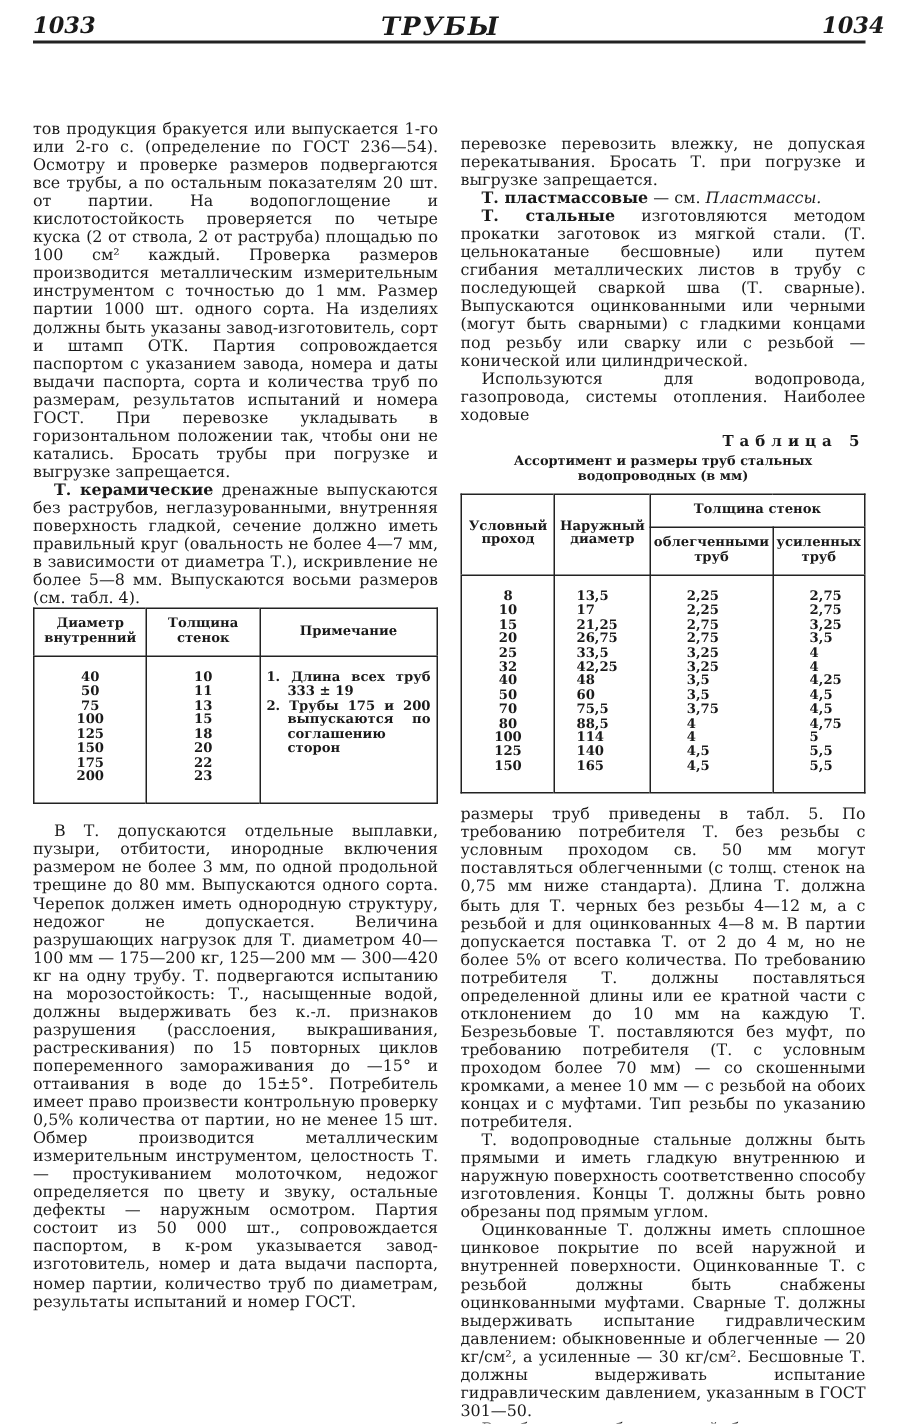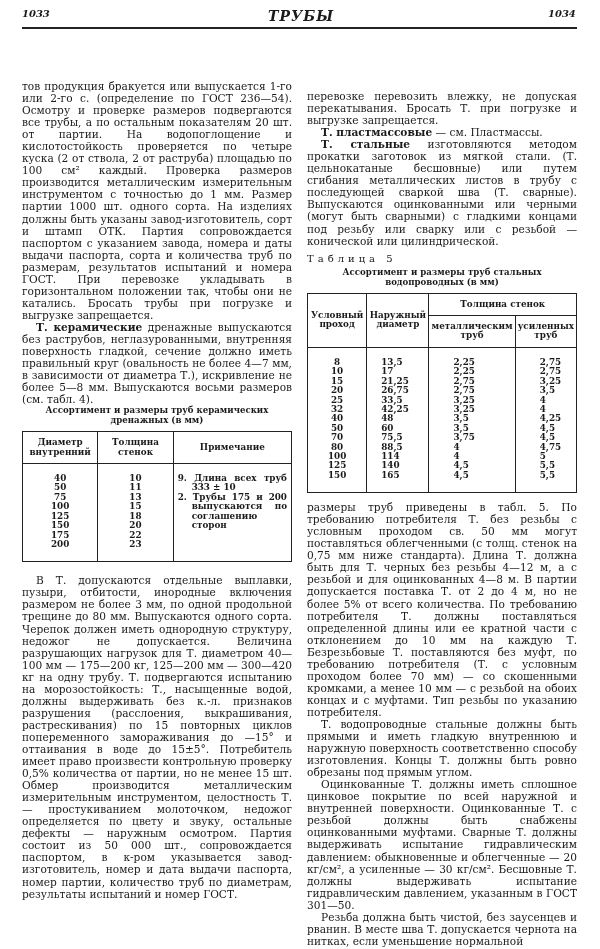--- a/index.html
+++ b/index.html
@@ -1,28 +1,28 @@
 <!DOCTYPE html>
 <html><head>
 <meta charset="utf-8">
 <style>
   html, body { margin:0; padding:0; background:#fff; }
   body { width:600px; height:949px; position:relative; overflow:hidden;
          font-family:"DejaVu Serif", serif; color:#1a1a1a; }
-  .hdr { position:absolute; top:8px; font-weight:bold; font-style:italic; font-size:10px; }
+  .hdr { position:absolute; top:8px; font-weight:bold; font-style:italic; font-size:15px; }
   .hdr-left { left:22px; }
   .hdr-right { left:548px; }
-  .hdr-title { left:268px; letter-spacing:1px; font-size:14px;text-align:right; }
+  .hdr-title { left:254px; letter-spacing:1px; font-size:17px;text-align:right; }
   .hdr-rule { position:absolute; top:27px; left:22px; width:555px; height:2px; background:#222; }
   .col { position:absolute; width:270px; font-size:10.6px; line-height:12.05px; text-align:justify;margin-top:38px; }
   .col p { margin:0; }
   .ind { text-indent:14px; }
   .b { font-weight:bold; }
-  .i { }
-  .tabnum { text-align:left; letter-spacing:4px; font-weight:normal; font-size:10px; margin:6px 0 2px; }
+  .i { font-style:italic; }
+  .tabnum { text-align:right; letter-spacing:4px; font-weight:bold; font-size:10px; margin:6px 0 2px; }
   .tabcap { text-align:center; font-weight:bold; font-size:8.6px; line-height:10px; margin-bottom:6px; }
   table.t { border-collapse:collapse; width:100%; font-size:8.8px; line-height:9.4px; border:1.5px solid #222; }
   table.t th { font-weight:bold; border-right:1px solid #222; border-bottom:1.5px solid #222; padding:6px 2px; text-align:center; vertical-align:middle; }
   table.t td { border-right:1px solid #222; padding:10px 4px 12px; vertical-align:top; font-weight:bold; }
   table.t th:last-child, table.t td:last-child { border-right:none; }
   .nums { text-align:center; }
   .note { text-align:justify; font-weight:bold; }
   .note div { padding-left:14px; text-indent:-14px; }
   .t5 th.sub { border-bottom:1px solid #222; }
   .t5 td.l { text-align:left; padding-left:14px; }
@@ -32,21 +32,20 @@
 
 <div class="hdr hdr-left">1033</div>
 <div class="hdr hdr-title">ТРУБЫ</div>
 <div class="hdr hdr-right">1034</div>
 <div class="hdr-rule"></div>
 
 <div class="col" style="left:22px; top:42px;">
   <p>тов продукция бракуется или выпускается 1-го или 2-го с. (определение по ГОСТ 236—54). Осмотру и проверке размеров подвергаются все трубы, а по остальным показателям 20 шт. от партии. На водопоглощение и кислотостойкость проверяется по четыре куска (2 от ствола, 2 от раструба) площадью по 100 см² каждый. Проверка размеров производится металлическим измерительным инструментом с точностью до 1 мм. Размер партии 1000 шт. одного сорта. На изделиях должны быть указаны завод-изготовитель, сорт и штамп ОТК. Партия сопровождается паспортом с указанием завода, номера и даты выдачи паспорта, сорта и количества труб по размерам, результатов испытаний и номера ГОСТ. При перевозке укладывать в горизонтальном положении так, чтобы они не катались. Бросать трубы при погрузке и выгрузке запрещается.</p>
   <p class="ind"><span class="b">Т. керамические</span><span> дренажные выпускаются без раструбов, неглазурованными, внутренняя поверхность гладкой, сечение должно иметь правильный круг (овальность не более 4—7 мм, в зависимости от диаметра Т.), искривление не более 5—8 мм. Выпускаются восьми размеров (см. табл. 4).</span></p>
 
-  <div class="tabcap">Ассортимент и размеры труб керамических дренажных (в мм)</div>
 
   <table class="t">
     <tbody>
         <tr>
       <th style="width:28%">Диаметр внутренний</th>
       <th style="width:28%">Толщина стенок</th>
       <th>Примечание</th>
     </tr>
     <tr>
       <td class="nums">
@@ -63,47 +62,48 @@
         <div>10</div>
         <div>11</div>
         <div>13</div>
         <div>15</div>
         <div>18</div>
         <div>20</div>
         <div>22</div>
         <div>23</div>
       </td>
       <td class="note">
-        <div>9. Длина всех труб 333 ± 10</div>
+        <div>1. Длина всех труб 333 ± 19</div>
         <div>2. Трубы 175 и 200 выпускаются по соглашению сторон</div>
       </td>
     </tr>
   </tbody>
     </table>
 
   <p class="ind" style="margin-top:12px;">В Т. допускаются отдельные выплавки, пузыри, отбитости, инородные включения размером не более 3 мм, по одной продольной трещине до 80 мм. Выпускаются одного сорта. Черепок должен иметь однородную структуру, недожог не допускается. Величина разрушающих нагрузок для Т. диаметром 40—100 мм — 175—200 кг, 125—200 мм — 300—420 кг на одну трубу. Т. подвергаются испытанию на морозостойкость: Т., насыщенные водой, должны выдерживать без к.-л. признаков разрушения (расслоения, выкрашивания, растрескивания) по 15 повторных циклов попеременного замораживания до —15° и оттаивания в воде до 15±5°. Потребитель имеет право произвести контрольную проверку 0,5% количества от партии, но не менее 15 шт. Обмер производится металлическим измерительным инструментом, целостность Т. — простукиванием молоточком, недожог определяется по цвету и звуку, остальные дефекты — наружным осмотром. Партия состоит из 50 000 шт., сопровождается паспортом, в к-ром указывается завод-изготовитель, номер и дата выдачи паспорта, номер партии, количество труб по диаметрам, результаты испытаний и номер ГОСТ.</p>
 </div>
 
 <div class="col" style="left:307px; top:52px;">
   <p>перевозке перевозить влежку, не допуская перекатывания. Бросать Т. при погрузке и выгрузке запрещается.</p>
   <p class="ind"><span class="b">Т. пластмассовые</span><span> — см. </span><span class="i">Пластмассы.</span></p>
   <p class="ind"><span class="b">Т. стальные</span><span> изготовляются методом прокатки заготовок из мягкой стали. (Т. цельнокатаные бесшовные) или путем сгибания металлических листов в трубу с последующей сваркой шва (Т. сварные). Выпускаются оцинкованными или черными (могут быть сварными) с гладкими концами под резьбу или сварку или с резьбой — конической или цилиндрической.</span></p>
+  <p class="ind">Используются для водопровода, газопровода, системы отопления. Наиболее ходовые</p>
 
   <div class="tabnum">Таблица 5</div>
   <div class="tabcap">Ассортимент и размеры труб стальных водопроводных (в мм)</div>
 
   <table class="t t5">
     <tbody>
         <tr>
       <th rowspan="2" style="width:24%">Условный проход</th>
       <th rowspan="2" style="width:24%">Наружный диаметр</th>
       <th colspan="2" class="sub">Толщина стенок</th>
     </tr>
     <tr>
-      <th style="width:26%">металлическим труб</th>
+      <th style="width:26%">облегченными труб</th>
       <th>усиленных труб</th>
     </tr>
     <tr>
       <td class="nums">
         <div>8</div>
         <div>10</div>
         <div>15</div>
         <div>20</div>
         <div>25</div>
         <div>32</div>

